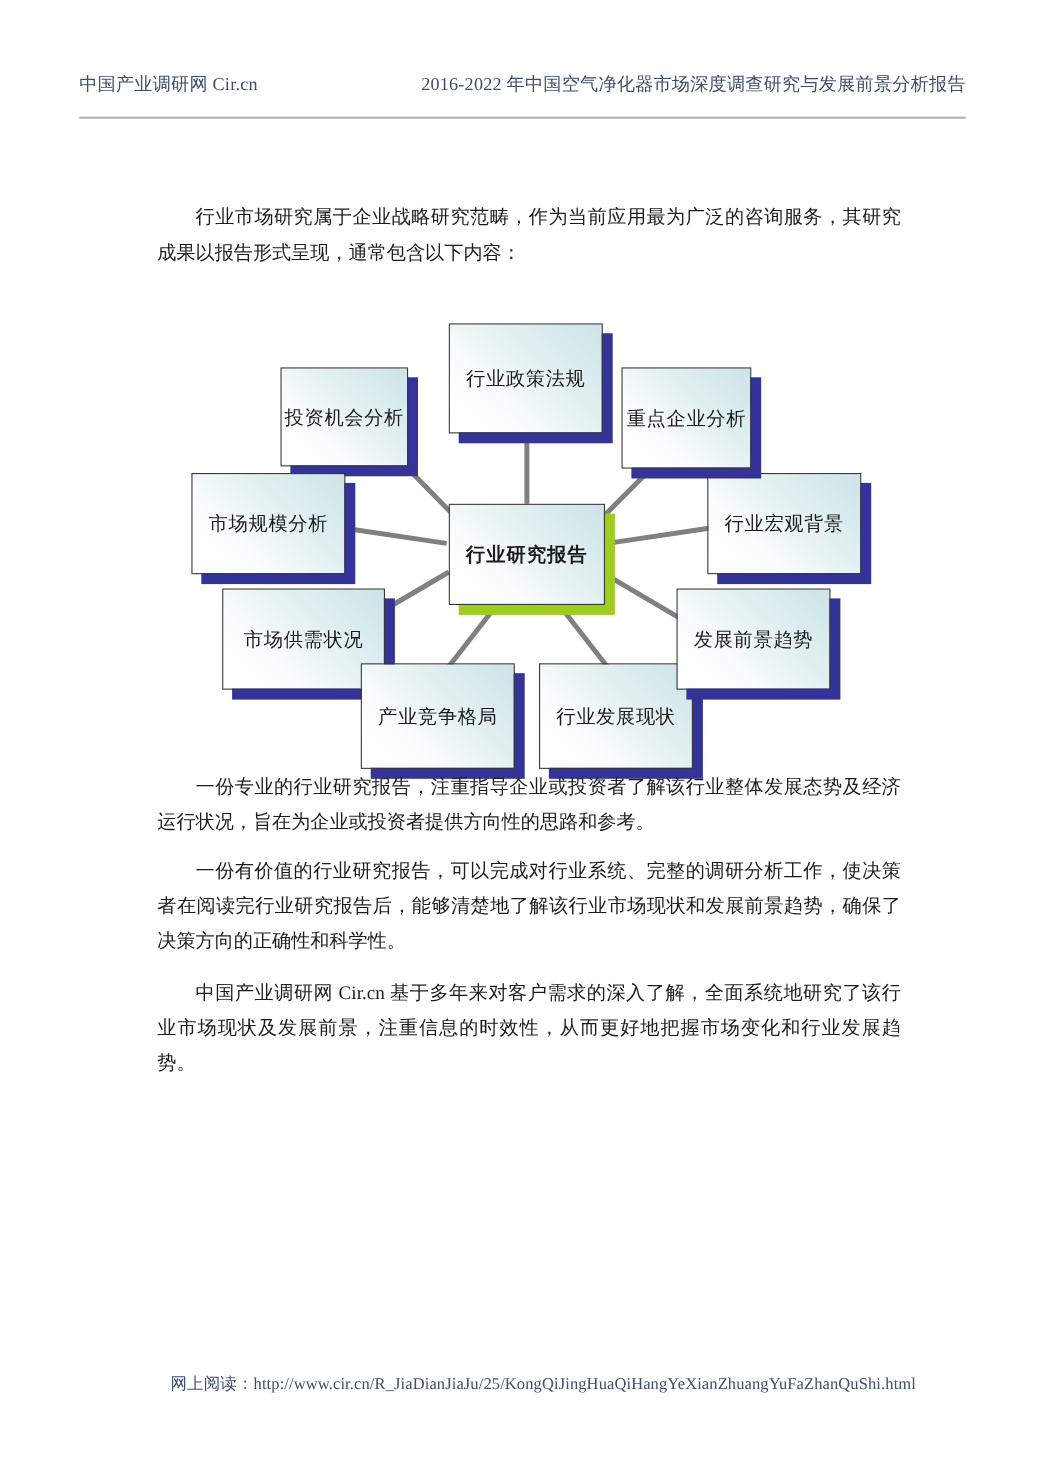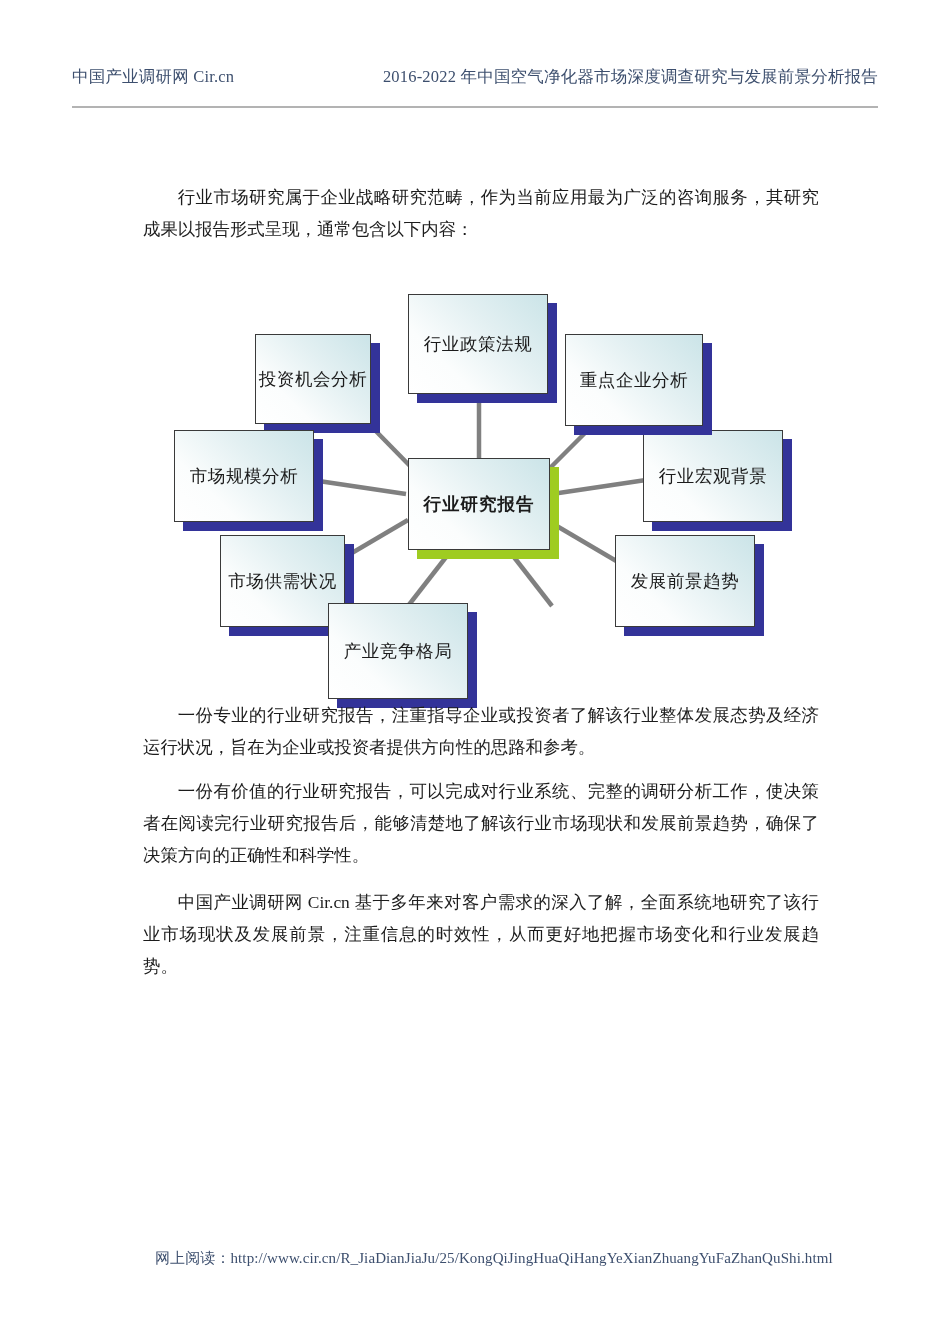--- a/index.html
+++ b/index.html
@@ -130,24 +130,24 @@
   }
   .node.center .label {
     font-weight: bold;
     font-size: 17.5px;
     letter-spacing: 1px;
   }
 
   
   #node-policy      { left: 248px; top: 14px;  width: 140px; height: 100px; }
   #node-investment  { left: 95px;  top: 54px;  width: 116px; height: 90px;  }
-  #node-keyfirms    { left: 405px; top: 54px;  width: 138px; height: 92px;  }
+  #node-keyfirms    { left: 405px; top: 54px;  width: 118px; height: 92px;  }
   #node-macro       { left: 483px; top: 150px; width: 140px; height: 92px;  }
   #node-marketsize  { left: 14px;  top: 150px; width: 140px; height: 92px;  }
-  #node-supply      { left: 60px;  top: 255px; width: 125px; height: 92px;  }
+  #node-supply      { left: 42px;  top: 255px; width: 148px; height: 92px;  }
   #node-trend       { left: 455px; top: 255px; width: 140px; height: 92px;  }
   #node-compete     { left: 168px; top: 323px; width: 140px; height: 96px;  }
   #node-status      { left: 330px; top: 323px; width: 140px; height: 96px;  }
   #node-center      { left: 248px; top: 178px; width: 142px; height: 92px;  }
 
   
   .footer {
     position: absolute;
     left: 155px;
     top: 1249px;
@@ -211,20 +211,26 @@
       </div>
     </div>
 
     <div class="node" id="node-compete">
       <div class="shadow"></div>
       <div class="face">
         <span class="label">产业竞争格局</span>
       </div>
     </div>
 
+    <div class="node" id="node-status">
+      <div class="shadow"></div>
+      <div class="face">
+        <span class="label">行业发展现状</span>
+      </div>
+    </div>
 
     <div class="node" id="node-macro">
       <div class="shadow"></div>
       <div class="face">
         <span class="label">行业宏观背景</span>
       </div>
     </div>
 
     <div class="node" id="node-trend">
       <div class="shadow"></div>

